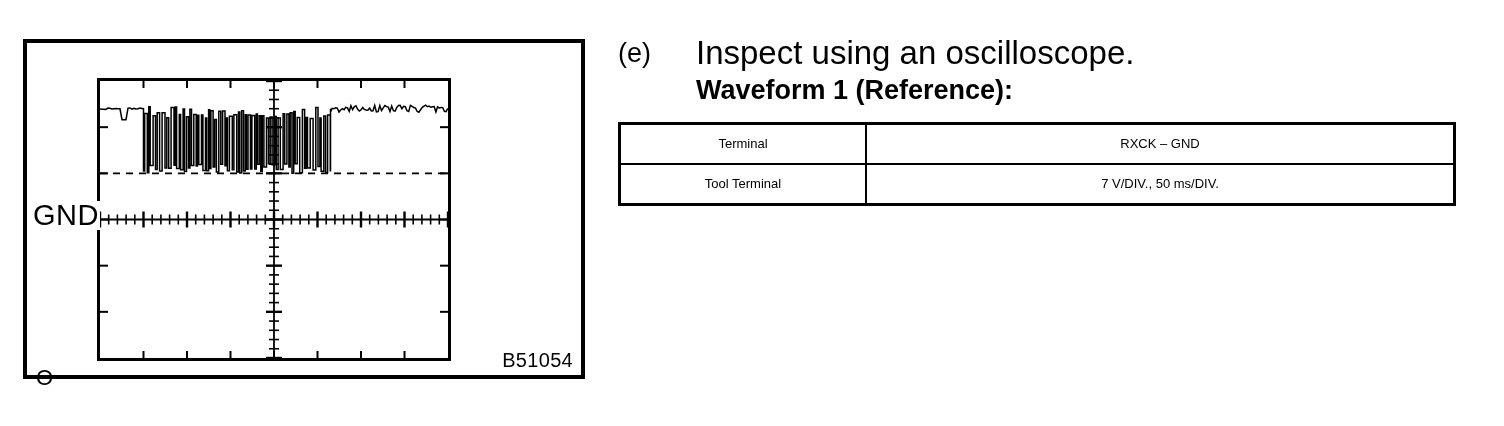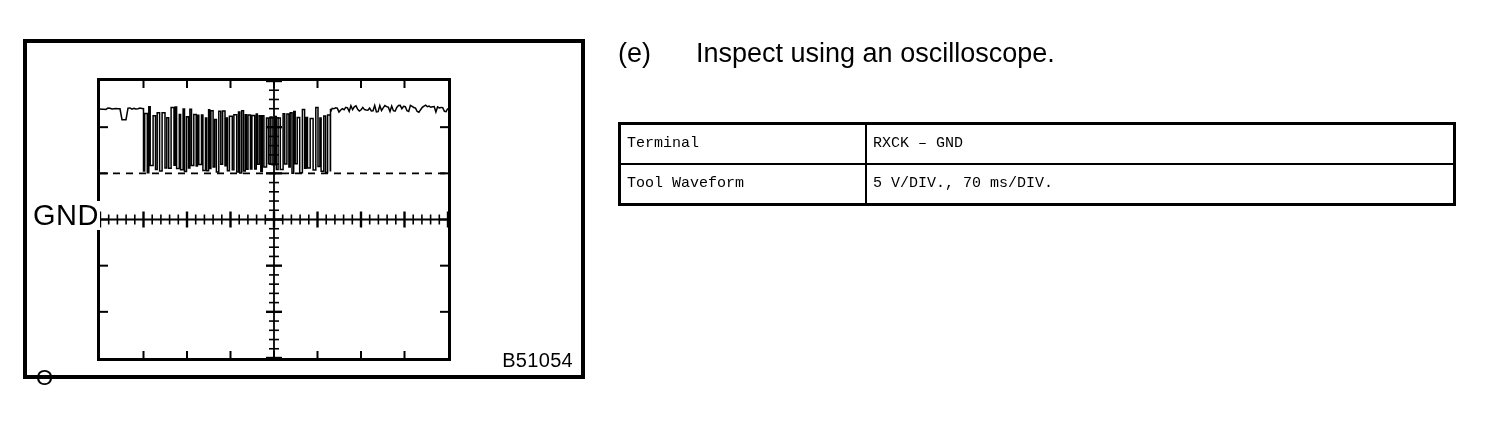--- a/index.html
+++ b/index.html
@@ -36,37 +36,37 @@
   }
   .fig-id{
     position:absolute;right:8px;bottom:6px;
     font-size:20px;line-height:17px;letter-spacing:.3px;
   }
 
   
   .step{position:absolute;left:618px;top:36px;width:860px;}
   .step-row{display:flex;align-items:flex-start;}
   .step-marker{width:78px;flex:none;font-size:27px;line-height:34px;}
-  .step-text{font-size:27px;line-height:34px;}
+  .step-text{font-size:33px;line-height:34px;}
   .wave-title{
     margin-left:78px;font-size:27px;line-height:36px;font-weight:bold;
     margin-top:2px;
   }
 
   
   .spec-table{
     position:absolute;left:618px;top:122px;width:838px;
     border-collapse:collapse;table-layout:fixed;
     border:3px solid #000;
   }
   .spec-table td{
     border:2px solid #000;
-    text-align:left;vertical-align:middle;
-    font-size:15px;line-height:22px;height:34px;padding:2px 6px;
-    font-family:Liberation Mono, monospace;
+    text-align:center;vertical-align:middle;
+    font-size:13px;line-height:22px;height:34px;padding:2px 6px;
+    font-family:Liberation Sans, sans-serif;
   }
   .spec-table td.lbl{width:232px;}
 </style>
 </head>
 <body>
 
 <div id="root">
 
   <div class="fig-box">
 
@@ -182,28 +182,29 @@
     <div class="zero-label">O</div>
 
     <div class="fig-id">B51054</div>
   </div>
 
   <div class="step">
     <div class="step-row">
       <div class="step-marker">(e)</div>
       <div class="step-text">Inspect using an oscilloscope.</div>
     </div>
+    <div class="wave-title">Waveform 1 (Reference):</div>
   </div>
 
   <table class="spec-table">
     <tbody>
       <tr>
         <td class="lbl">Terminal</td>
         <td>RXCK – GND</td>
       </tr>
       <tr>
-        <td class="lbl">Tool Waveform</td>
-        <td>5 V/DIV., 70 ms/DIV.</td>
+        <td class="lbl">Tool Terminal</td>
+        <td>7 V/DIV., 50 ms/DIV.</td>
       </tr>
     </tbody>
   </table>
 
 </div>
 
 </body></html>

